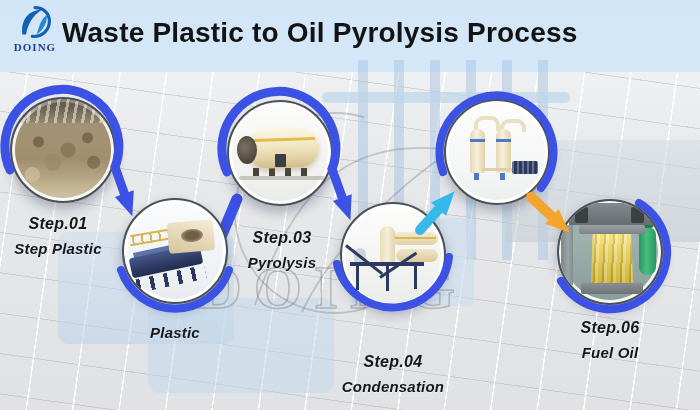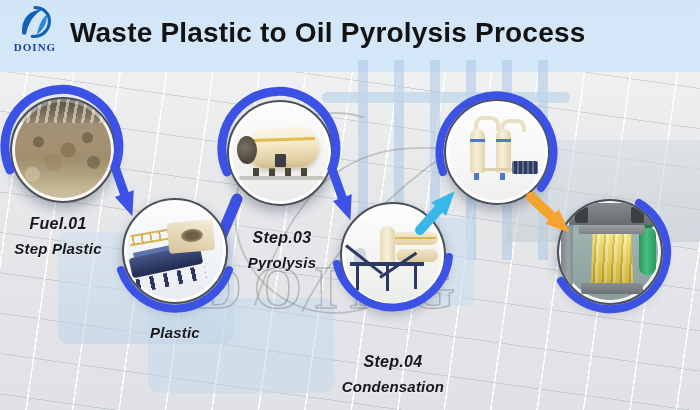--- a/index.html
+++ b/index.html
@@ -136,21 +136,21 @@
   .lab1{left:0;top:215px;width:116px;}
   .lab2{left:117px;top:317px;width:116px;}
   .lab3{left:224px;top:229px;width:116px;}
   .lab4{left:330px;top:317px;width:126px;margin-top:36px;}
   .lab5{left:447px;top:222px;width:116px;}
   .lab6{left:552px;top:319px;width:116px;}
 
   
   .logo{position:absolute;left:8px;top:4px;width:54px;text-align:center;}
   .logo-text{font-family:"Liberation Serif",serif;font-weight:700;font-size:11px;color:#1a3f9e;letter-spacing:1px;margin-top:-3px;}
-  .title{position:absolute;left:62px;top:17px;font-size:28px;font-weight:700;color:#131313;letter-spacing:.2px;margin-left:8px;}
+  .title{position:absolute;left:62px;top:17px;font-size:28px;font-weight:700;color:#131313;letter-spacing:.2px;}
 </style>
 </head>
 <body>
 
 <div class="stage">
 
   <div class="floor">
     <div class="floor-grid"></div>
   </div>
 
@@ -229,33 +229,37 @@
     <div class="sh greencap"></div>
     <div class="sh topblock"></div>
     <div class="sh boltL"></div>
     <div class="sh boltR"></div>
     <div class="sh ring"></div>
     <div class="sh oil"></div>
     <div class="sh bottomflange"></div>
   </div>
 
   <div class="step-label lab1">
-    <div class="num">Fuel.01</div>
+    <div class="num">Step.01</div>
     <div class="name">Step Plastic</div>
   </div>
   <div class="step-label lab2">
     <div class="name">Plastic</div>
   </div>
   <div class="step-label lab3">
     <div class="num">Step.03</div>
     <div class="name">Pyrolysis</div>
   </div>
   <div class="step-label lab4">
     <div class="num">Step.04</div>
     <div class="name">Condensation</div>
+  </div>
+  <div class="step-label lab6">
+    <div class="num">Step.06</div>
+    <div class="name">Fuel Oil</div>
   </div>
 
   <svg class="conn" viewBox="0 0 700 410">
     <defs>
       <marker id="mB" viewBox="0 0 26 26" markerWidth="26" markerHeight="26" refX="12" refY="13" orient="auto" markerUnits="userSpaceOnUse">
         <path d="M1,3 L25,13 L1,23 Z" fill="#3c52e4"></path>
       </marker>
       <marker id="mC" viewBox="0 0 26 26" markerWidth="26" markerHeight="26" refX="12" refY="13" orient="auto" markerUnits="userSpaceOnUse">
         <path d="M1,3 L25,13 L1,23 Z" fill="#38b7ea"></path>
       </marker>

